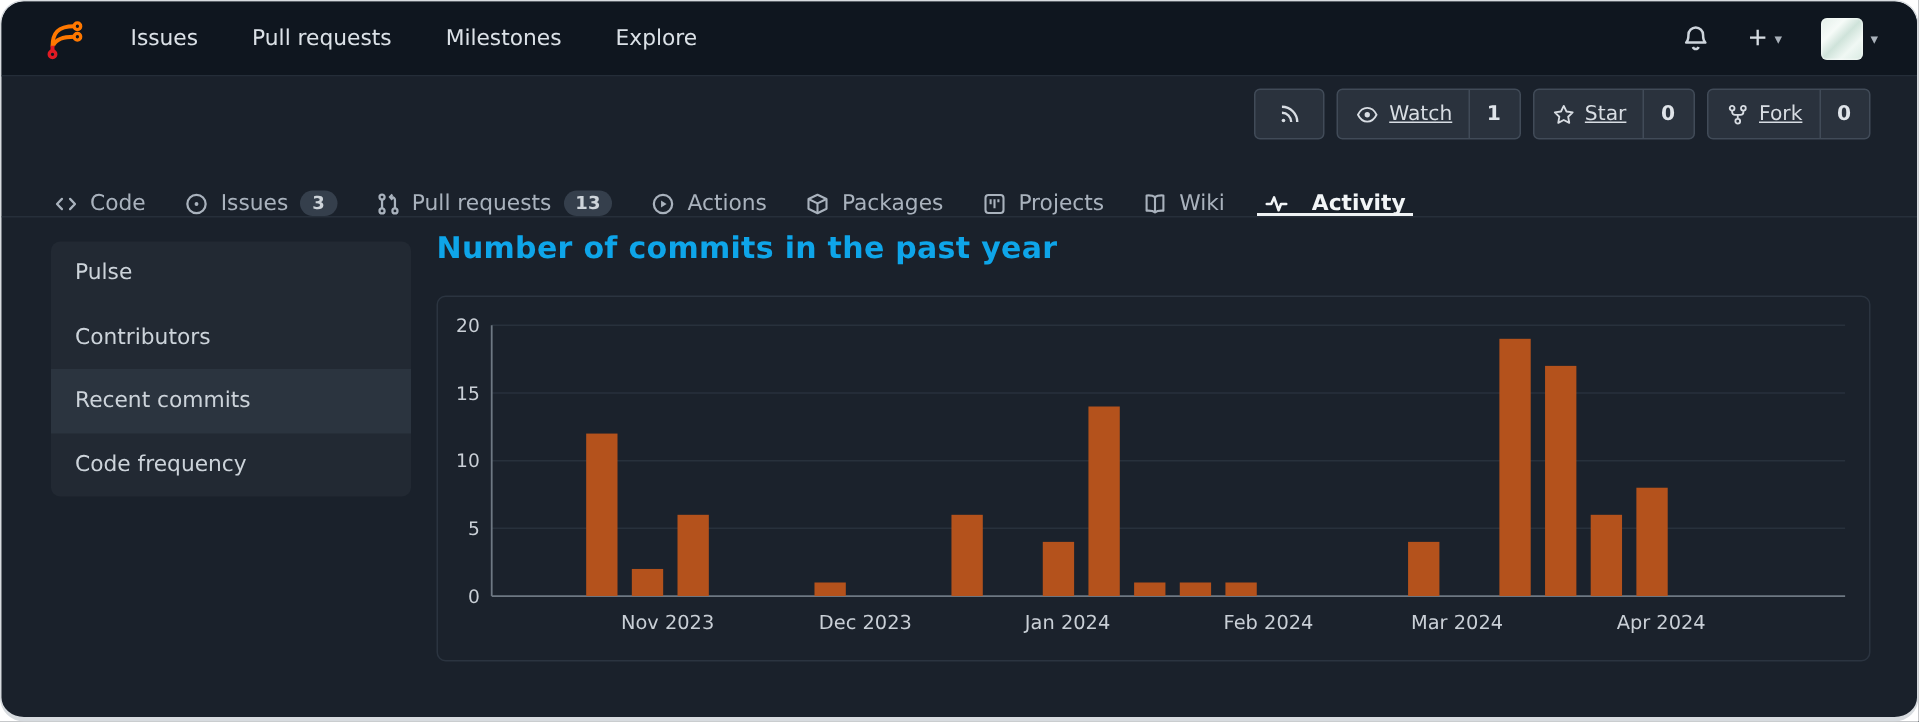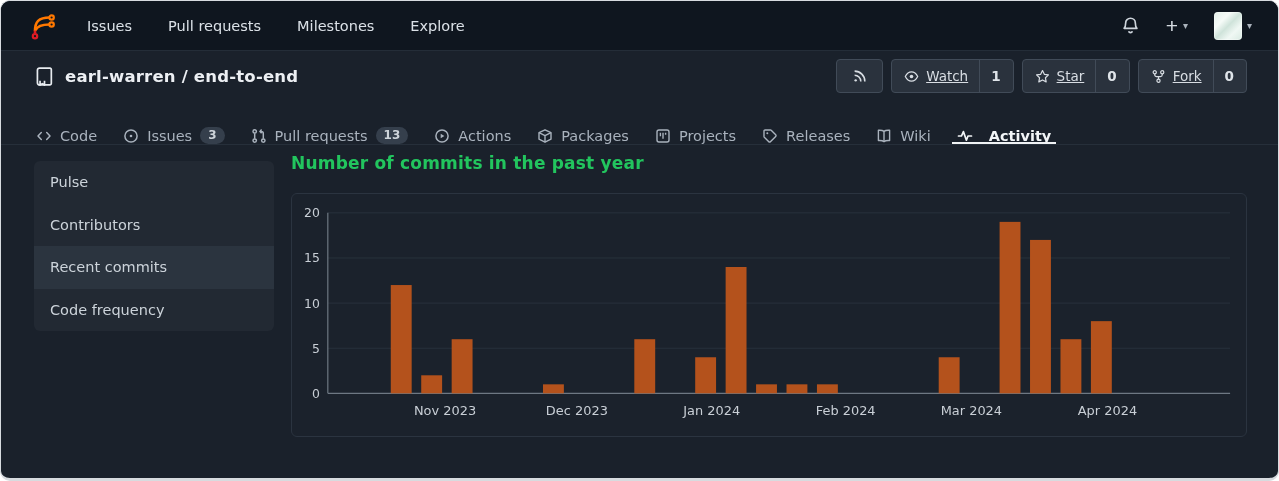--- a/index.html
+++ b/index.html
@@ -1,21 +1,21 @@
 <!DOCTYPE html>
 <html><head>
 <meta charset="utf-8">
 <style>
   * { box-sizing: border-box; margin: 0; padding: 0; }
   html,body { background:#ffffff; }
   body { font-family: "DejaVu Sans", "Liberation Sans", sans-serif; }
   .window {
     width: 1279px; height: 481px; position: relative;
     background: #1a212b; overflow: hidden;
-    border: 1px solid #d7dbdf; border-bottom-width: 3px; border-radius: 10px;
+    border: 1px solid #d7dbdf; border-bottom-width: 3px; border-radius: 16px;
   }
   
   .navbar {
     height: 50px; background: #0f161f; border-bottom: 1px solid #242d38;
     display: flex; align-items: center; padding: 0 26px;
   }
   .logo { width: 30px; height: 30px; margin-right: 30px; cursor: pointer; flex: none; }
   .nav-links { display: flex; align-items: center; gap: 36px; }
   .nav-link { color: #dbe1e7; font-size: 14.5px; text-decoration: none; cursor: pointer; }
   .nav-right { margin-left: auto; display: flex; align-items: center; gap: 26px; }
@@ -62,21 +62,21 @@
   .content { display: flex; padding: 8px 31px 0 33px; align-items: flex-start; }
   .side-menu {
     width: 240px; flex: none; margin-top: 8px; background: #222933; border-radius: 6px; overflow: hidden;
   }
   .side-item {
     height: 42.5px; display: flex; align-items: center; padding: 0 16px;
     color: #ccd3da; font-size: 14.5px; cursor: pointer;
   }
   .side-item.active { background: #2b343f; }
   .main-col { flex: 1; margin-left: 17px; }
-  .chart-title { color: #22c55e; font-size: 17px; font-weight: bold; letter-spacing: .2px; }
+  .chart-title { color: #0ea5e9; font-size: 20px; font-weight: bold; letter-spacing: .2px; }
   .chart-panel {
     margin-top: 20px; height: 244px; background: #1b222c;
     border: 1px solid #2b3440; border-radius: 6px; position: relative; overflow: hidden;
   }
   .chart-panel svg { display: block; width: 100%; height: 100%; }
   svg text { font-family: "DejaVu Sans", "Liberation Sans", sans-serif; }
 </style>
 </head>
 <body>
 
@@ -109,27 +109,20 @@
         <span class="caret">▾</span>
       </button>
       <button class="icon-btn">
         <span class="avatar"></span>
         <span class="caret">▾</span>
       </button>
     </div>
   </div>
 
   <div class="repo-header">
-    <div class="repo-title">
-      <svg width="21" height="21" viewBox="0 0 16 16" fill="none" stroke="#e7ebef" stroke-width="1.3">
-        <path d="M4.2 1.6 h8 a1 1 0 0 1 1 1 v10.8 a1 1 0 0 1 -1 1 H4.2 A1.6 1.6 0 0 1 2.6 12.8 V3.2 A1.6 1.6 0 0 1 4.2 1.6 Z" stroke-linejoin="round"></path>
-        <path d="M4.6 11.2 v3.4 l1.7 -1.2 1.7 1.2 v-3.4" stroke-linejoin="round"></path>
-      </svg>
-      <span class="name">earl-warren / end-to-end</span>
-    </div>
     <div class="repo-actions">
       <button class="btn square">
         <svg width="15" height="15" viewBox="0 0 16 16" fill="none" stroke="#d8dde3" stroke-width="1.7">
           <path d="M2.8 6.6 a6.6 6.6 0 0 1 6.6 6.6 M2.8 2.3 a10.9 10.9 0 0 1 10.9 10.9"></path>
           <circle cx="3.9" cy="12.1" r="1.3" fill="#d8dde3" stroke="none"></circle>
         </svg>
       </button>
       <button class="btn">
         <span class="blabel">
           <svg width="15" height="15" viewBox="0 0 16 16" fill="none" stroke="#d8dde3" stroke-width="1.3">
@@ -214,29 +207,20 @@
       <span>Packages</span>
     </button>
     <button class="tab">
       <span class="ticon">
         <svg width="16" height="16" viewBox="0 0 16 16" fill="none" stroke="currentColor" stroke-width="1.4">
             <rect x="2" y="2" width="12" height="12" rx="2"></rect>
             <path d="M5.4 4.8 v3.4 M8 4.8 v6 M10.6 4.8 v2"></path>
           </svg>
       </span>
       <span>Projects</span>
-    </button>
-    <button class="tab">
-      <span class="ticon">
-        <svg width="16" height="16" viewBox="0 0 16 16" fill="none" stroke="currentColor" stroke-width="1.4" stroke-linejoin="round">
-            <path d="M2 8.4 V3.1 A1.1 1.1 0 0 1 3.1 2 h5.3 a1.1 1.1 0 0 1 .8 .3 l4.5 4.5 a1.1 1.1 0 0 1 0 1.6 l-5.3 5.3 a1.1 1.1 0 0 1 -1.6 0 L2.3 9.2 A1.1 1.1 0 0 1 2 8.4 Z"></path>
-            <circle cx="5.3" cy="5.3" r="1" fill="currentColor" stroke="none"></circle>
-          </svg>
-      </span>
-      <span>Releases</span>
     </button>
     <button class="tab">
       <span class="ticon">
         <svg width="16" height="16" viewBox="0 0 16 16" fill="none" stroke="currentColor" stroke-width="1.4" stroke-linejoin="round">
             <path d="M8 3.4 C6.8 2.4 5 2.1 2.4 2.3 V12.5 C5 12.3 6.8 12.6 8 13.6 C9.2 12.6 11 12.3 13.6 12.5 V2.3 C11 2.1 9.2 2.4 8 3.4 Z"></path>
             <path d="M8 3.4 V13.6"></path>
           </svg>
       </span>
       <span>Wiki</span>
     </button>

